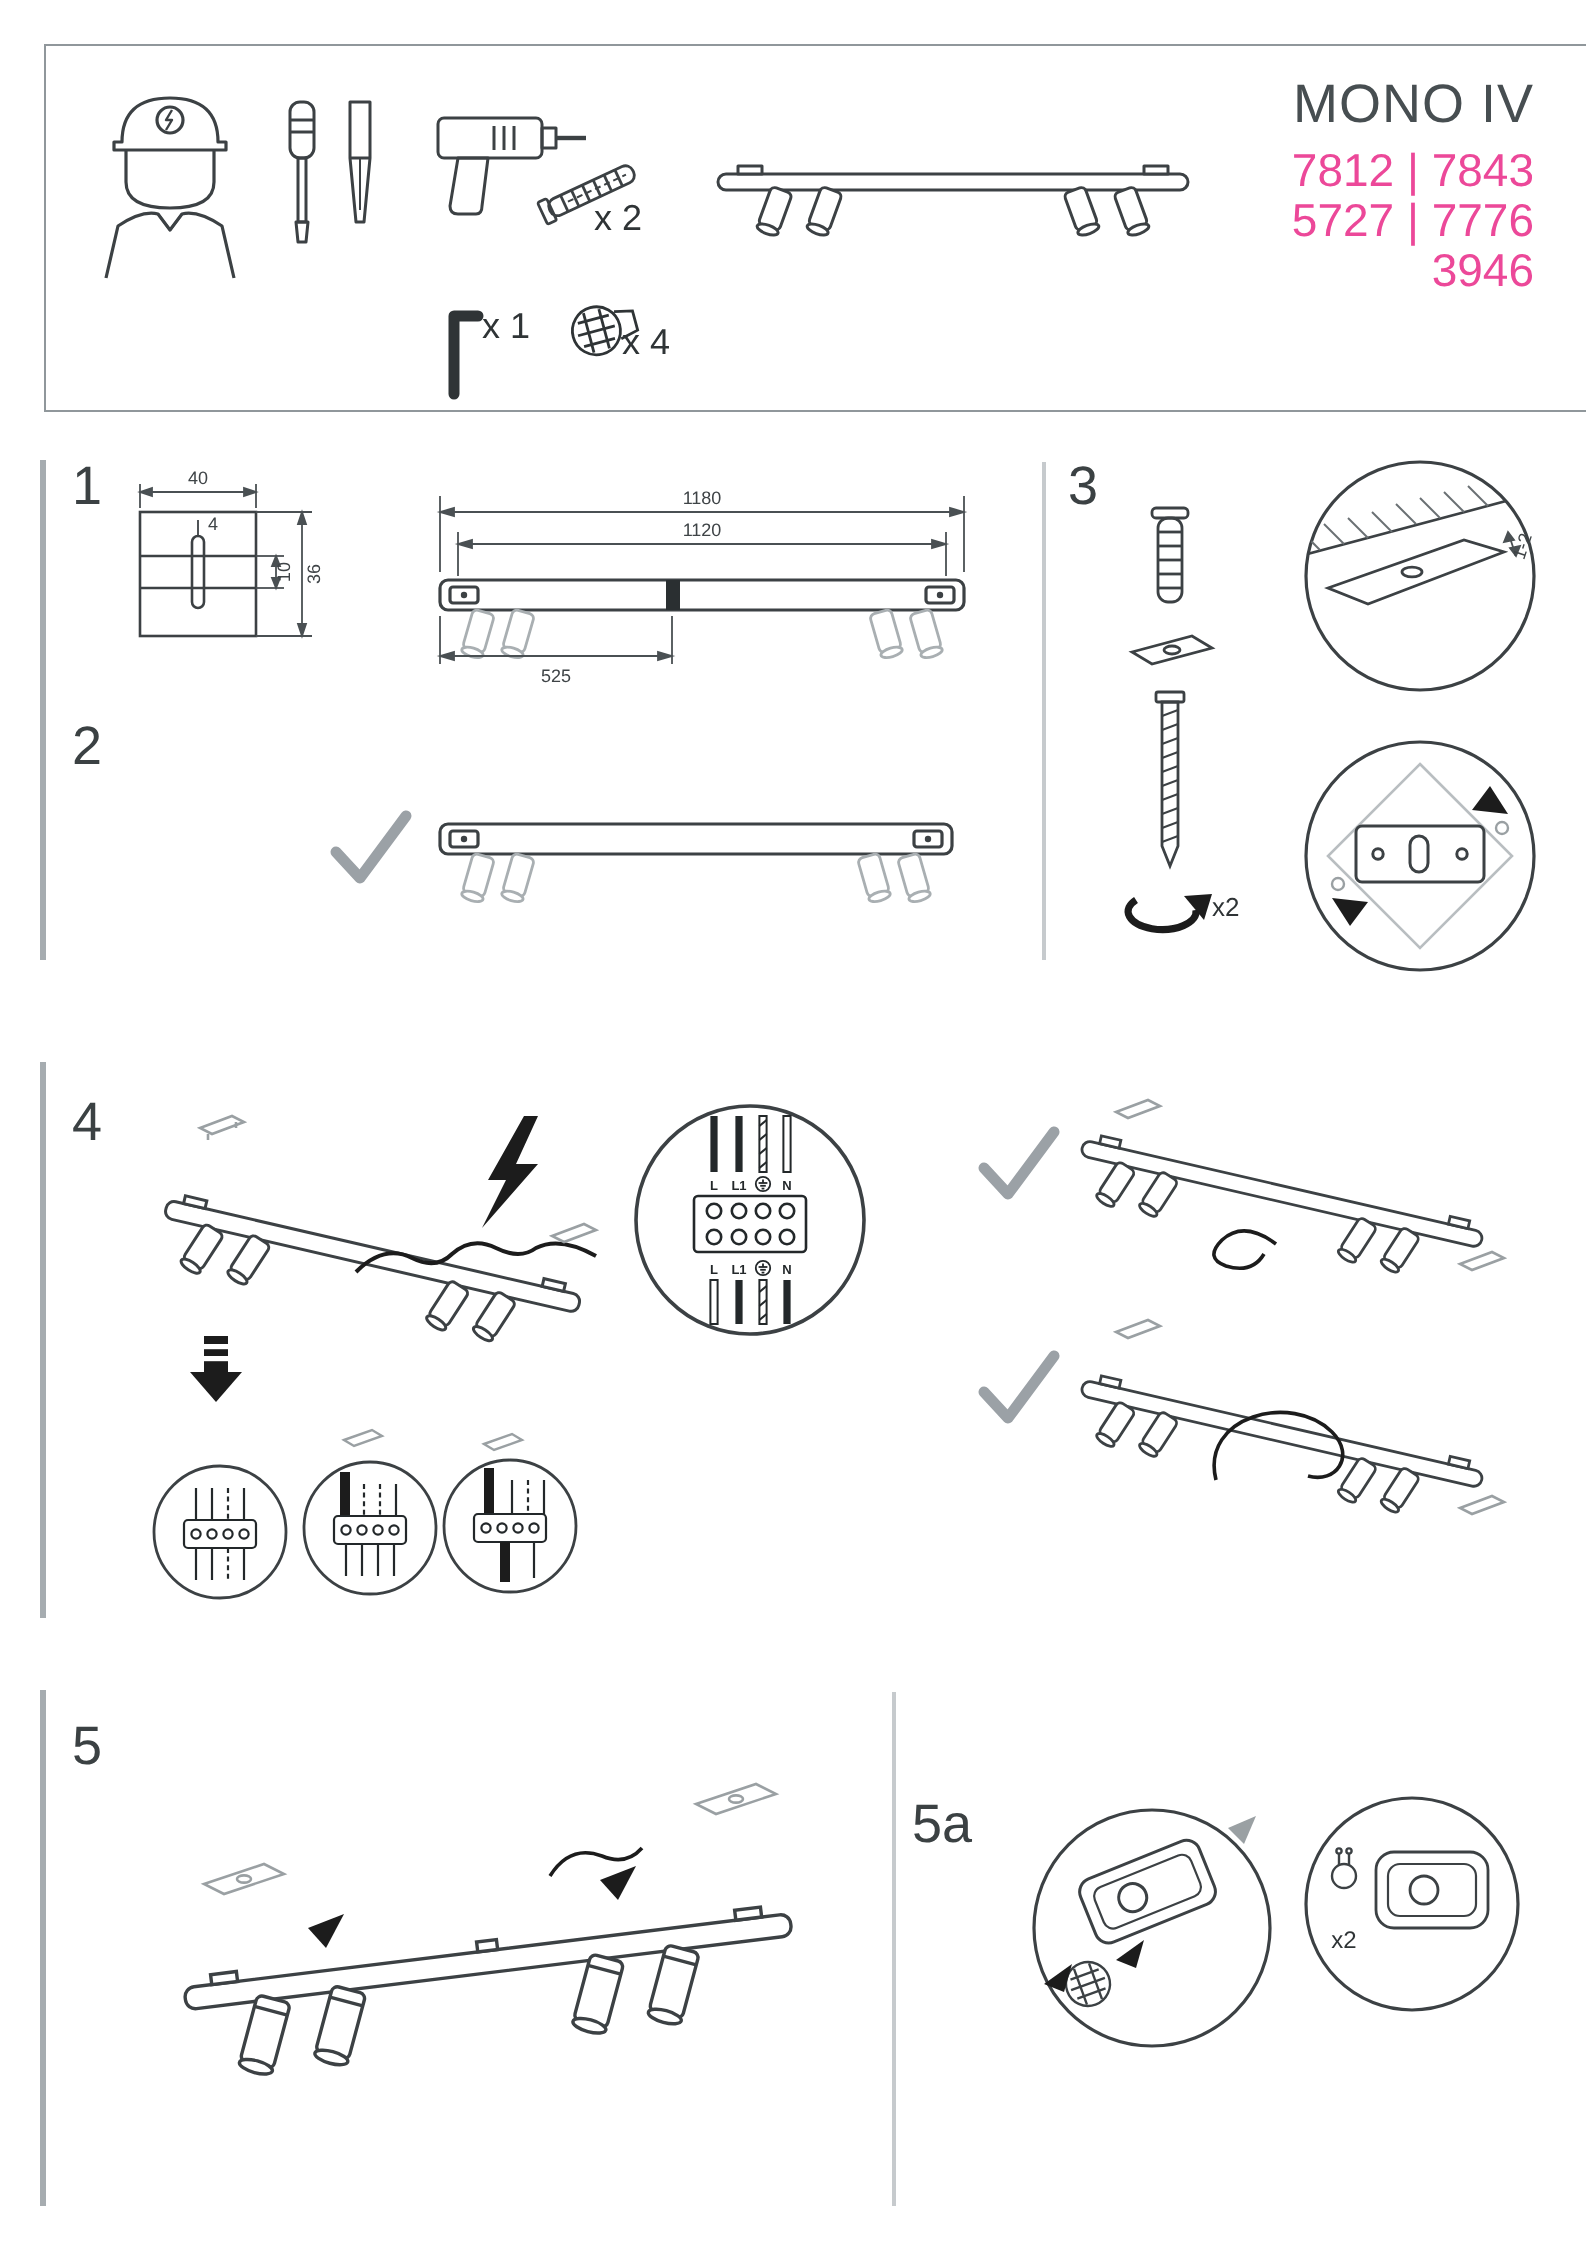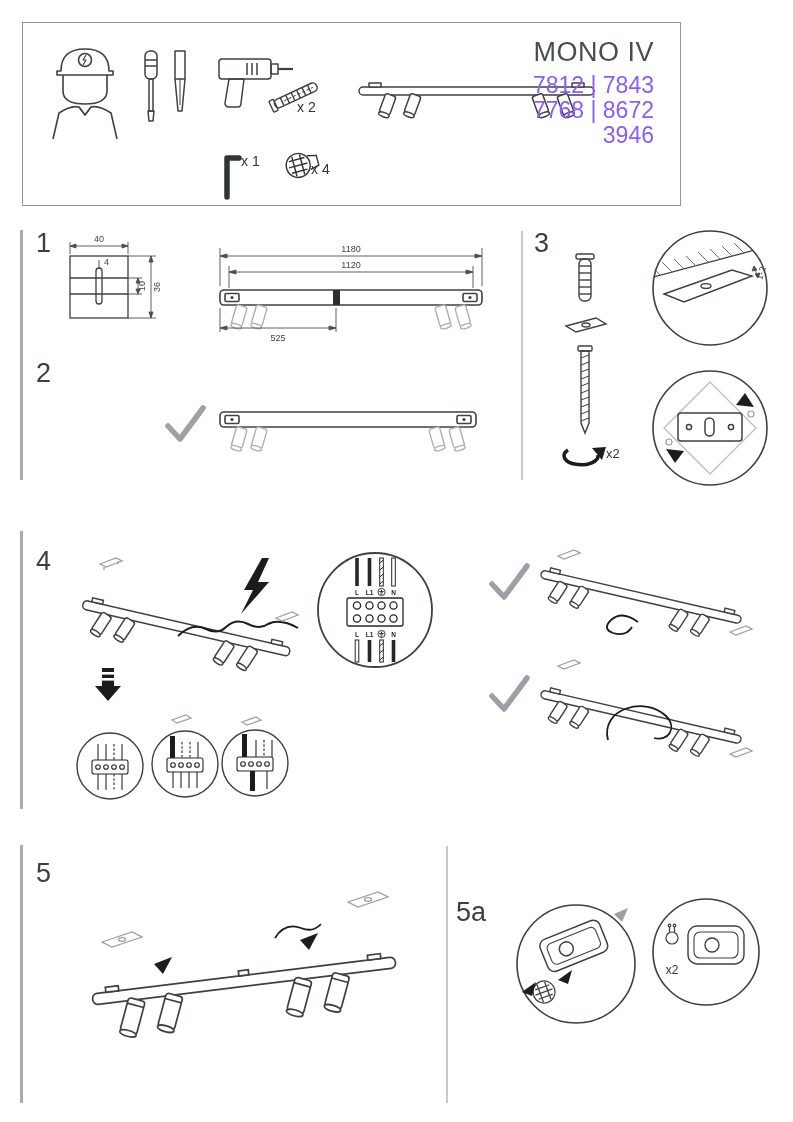--- a/index.html
+++ b/index.html
@@ -1,23 +1,23 @@
 <!DOCTYPE html>
 <html><head>
 <meta charset="utf-8">
 <style>
   *{box-sizing:border-box}
   html,body{margin:0;padding:0;background:#fff}
   .page{position:relative;width:793px;height:1122px;background:#fff;overflow:hidden;
         font-family:"Liberation Sans","DejaVu Sans",sans-serif;color:#3b4143}
   .abs{position:absolute}
-  .header-box{left:22px;top:22px;width:659px;height:184px;border:1.5px solid #90979b}
+  .header-box{left:22px;top:22px;width:772px;height:184px;border:1.5px solid #90979b}
   .title{right:26px;top:14px;font-size:27px;color:#474e51;letter-spacing:.5px;white-space:nowrap}
-  .models{right:26px;top:50px;text-align:right;font-size:23px;line-height:25px;color:#8b5cf6;white-space:nowrap}
-  .count-label{font-size:14px;color:#2f3436;white-space:nowrap}
+  .models{right:26px;top:50px;text-align:right;font-size:23px;line-height:25px;color:#ec4899;white-space:nowrap}
+  .count-label{font-size:18px;color:#2f3436;white-space:nowrap}
   .small-count{font-size:13px;color:#2f3436;white-space:nowrap}
   .stepnum{font-size:27px;color:#3b4143}
   .sidebar-rule{width:3px;background:#a6acb0}
   .divider{width:2px;background:#c6cacd}
   svg{position:absolute;overflow:visible}
   svg text{font-family:"Liberation Sans","DejaVu Sans",sans-serif;fill:#3b4143}
   .dimtext{font-size:9px;fill:#3f4447}
   .termtext{font-size:6.5px;font-weight:700;fill:#23282a}
   .x2text{font-size:12px;fill:#2f3436}
 </style>
@@ -103,21 +103,21 @@
           </g>
         <g transform="translate(203,28) rotate(-20)">
             <rect x="-5.5" y="0" width="11" height="20" rx="2.5"></rect>
             <ellipse cx="0" cy="21" rx="5.5" ry="2.2"></ellipse>
           </g>
       </g>
     </svg>
     <div class="title abs">MONO IV</div>
     <div class="models abs">
       <div>7812 | 7843</div>
-      <div>7768 | 8672</div>
+      <div>5727 | 7776</div>
       <div>3946</div>
     </div>
     <span class="count-label abs" style="left:274px;top:76px">x 2</span>
     <span class="count-label abs" style="left:218px;top:130px">x 1</span>
     <span class="count-label abs" style="left:288px;top:138px">x 4</span>
   </div>
 
   <div class="sidebar-rule abs" style="left:20px;top:230px;height:250px"></div>
   <div class="sidebar-rule abs" style="left:20px;top:531px;height:278px"></div>
   <div class="sidebar-rule abs" style="left:20px;top:845px;height:258px"></div>

